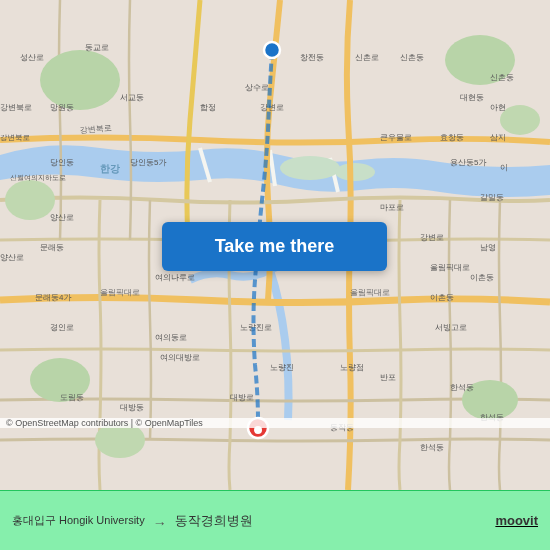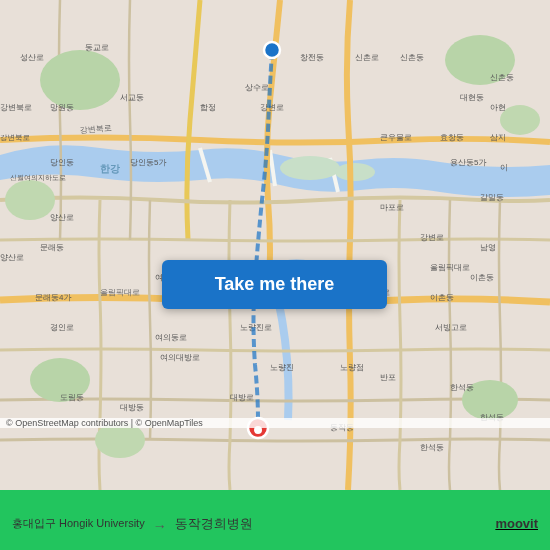--- a/index.html
+++ b/index.html
@@ -40,32 +40,31 @@
       color: white;
       border: none;
       border-radius: 6px;
       font-size: 18px;
       font-weight: bold;
       cursor: pointer;
       display: flex;
       align-items: center;
       justify-content: center;
       box-shadow: 0 2px 8px rgba(0,0,0,0.3);
-      margin-top: 38px;
     }
 
     
     #bottom-bar {
       width: 550px;
       height: 60px;
-      background: #22c55e;
+      background: #86efac;
       display: flex;
       align-items: center;
       padding: 0 12px;
-      border-top: 7px solid #22c55e;
+      border-top: 1px solid #22c55e;
       position: relative;
     }
 
     .route-info {
       display: flex;
       align-items: center;
       flex: 1;
       gap: 8px;
     }
 

